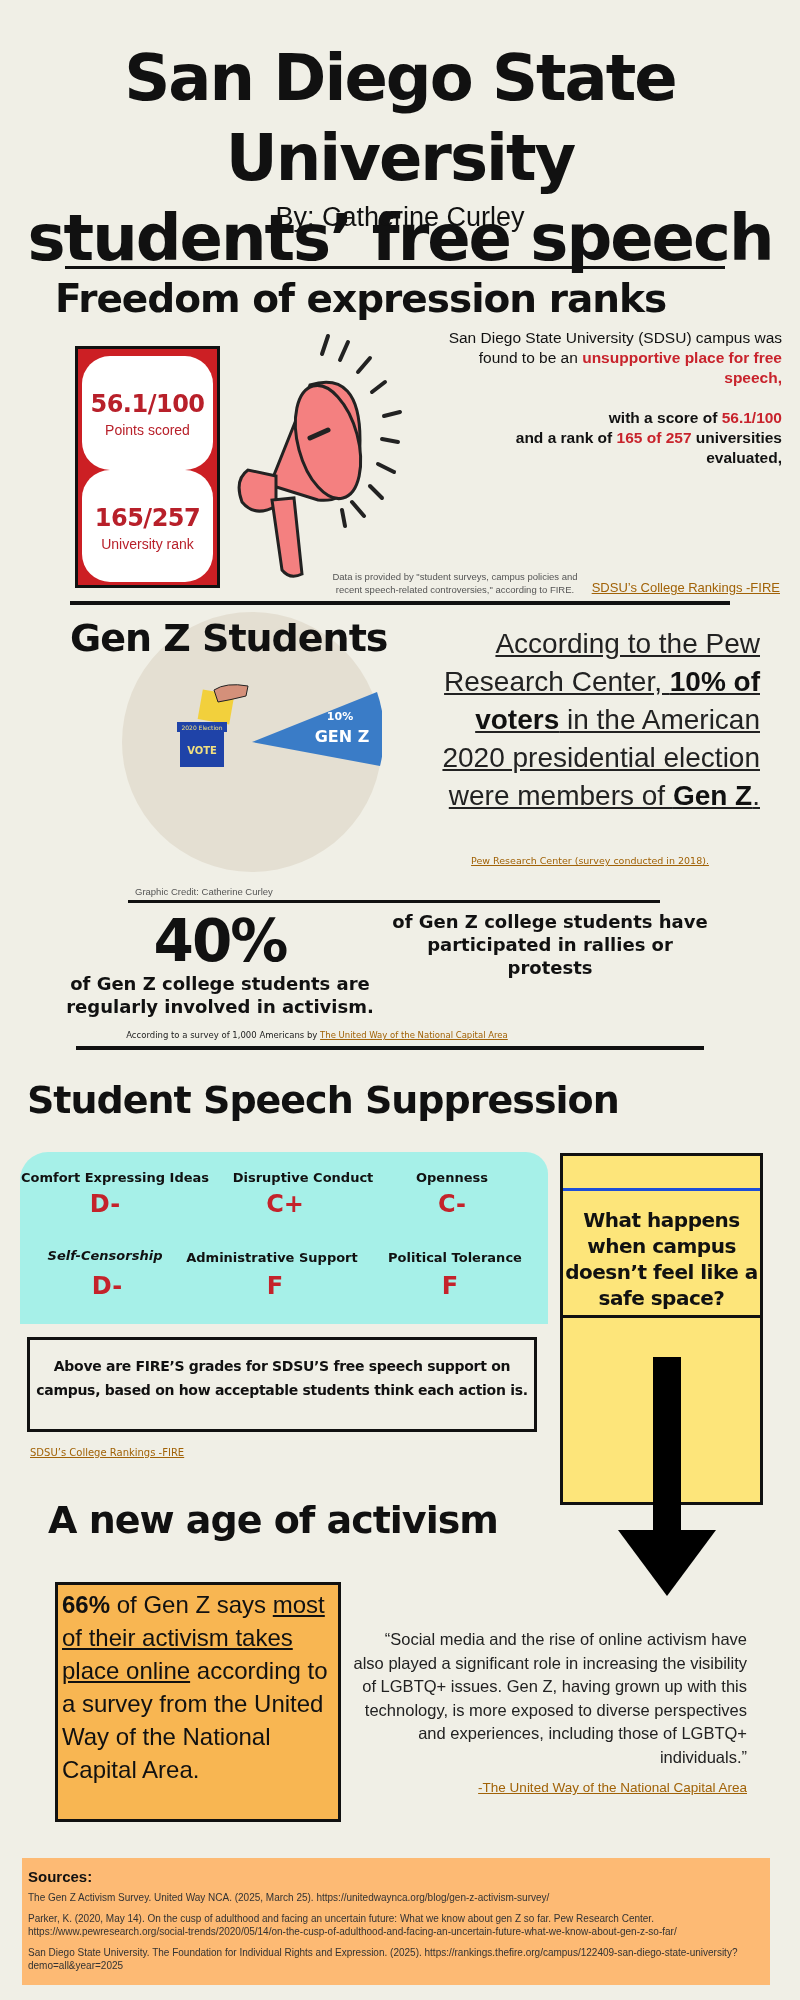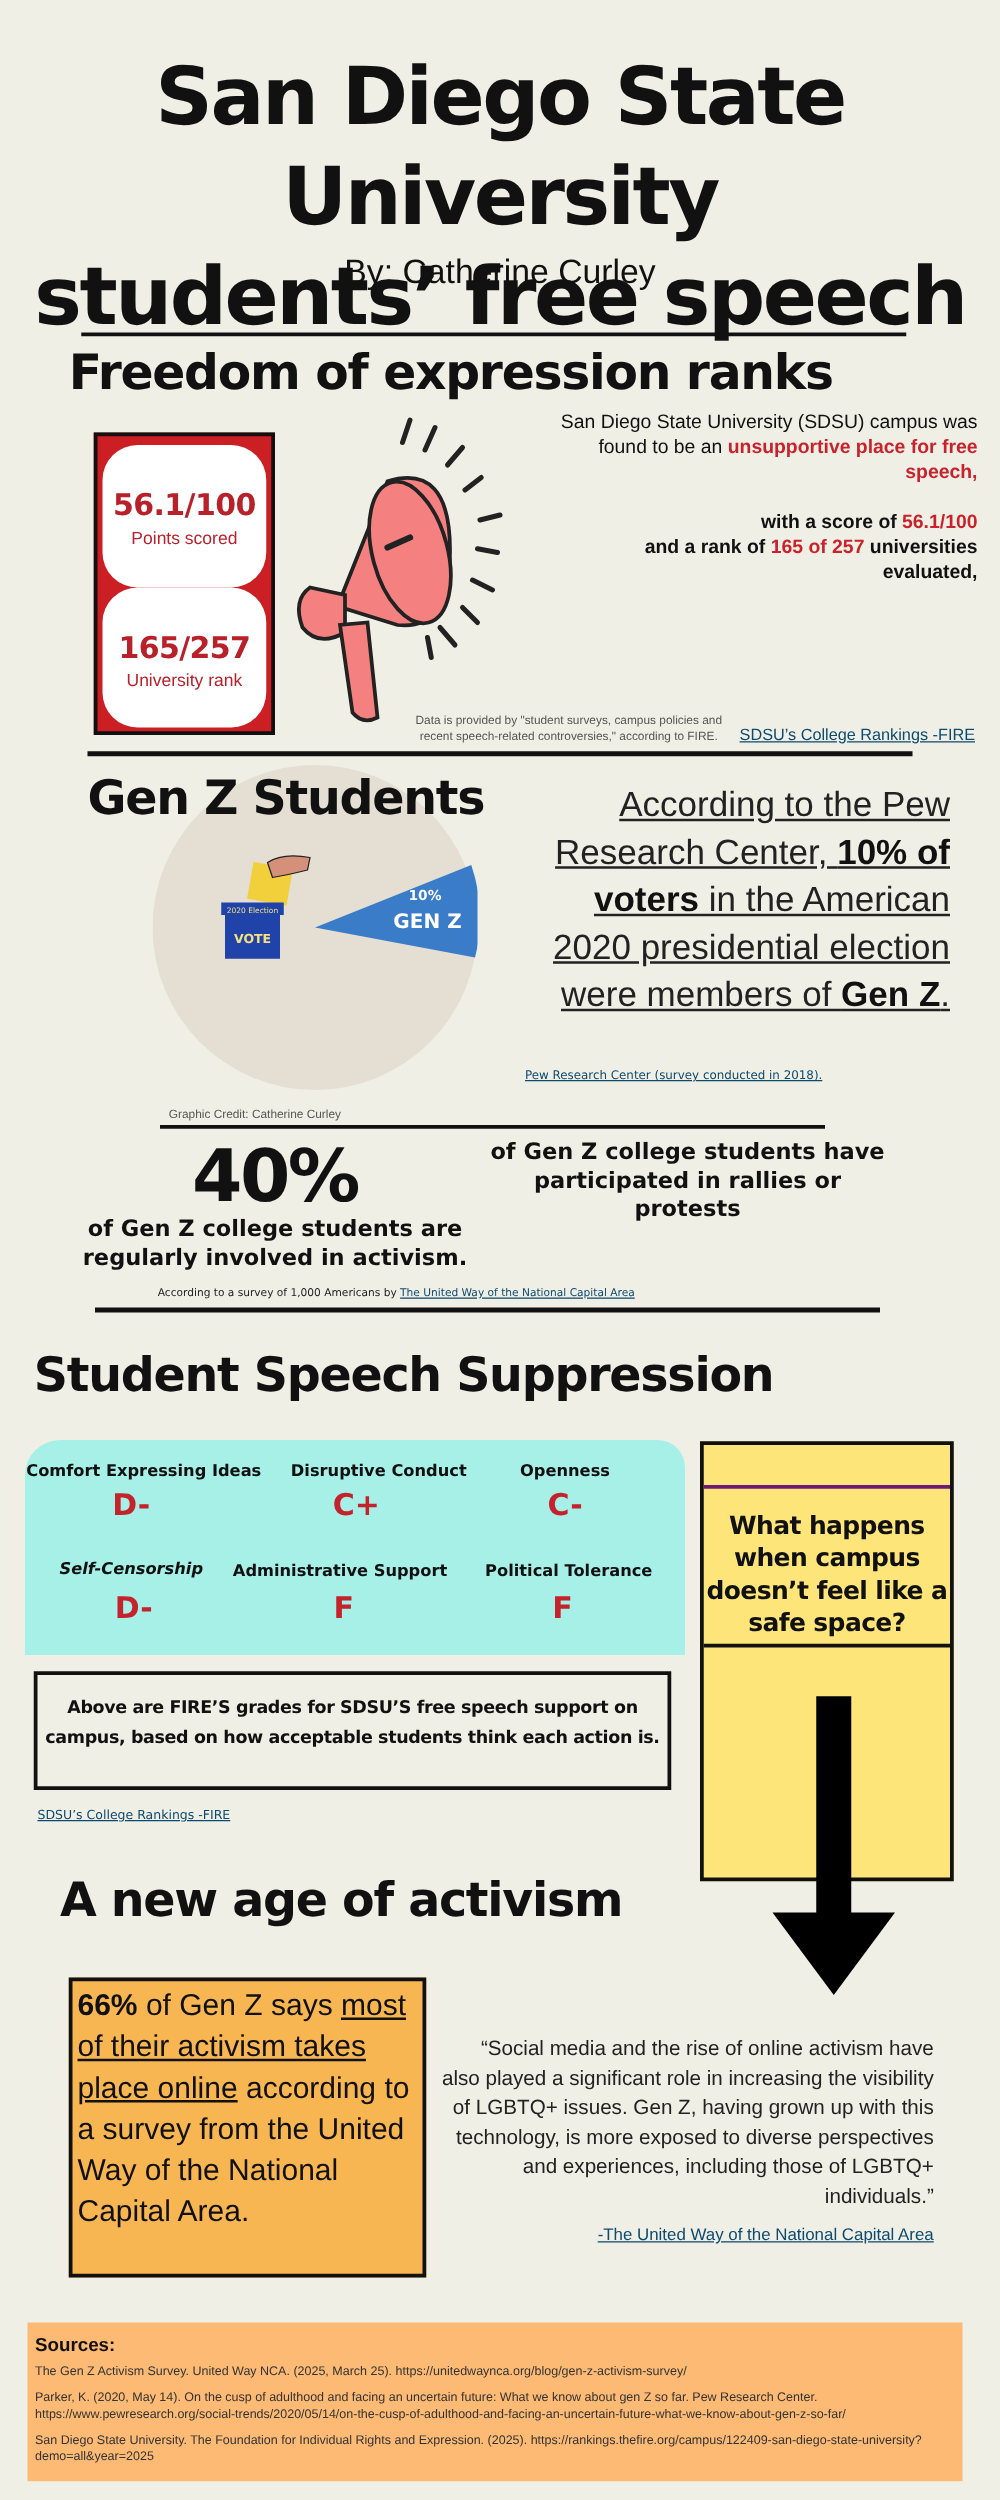--- a/index.html
+++ b/index.html
@@ -1,21 +1,21 @@
 <!DOCTYPE html>
 <html><head>
 <meta charset="utf-8">
 <style>
   * { box-sizing: border-box; margin: 0; padding: 0; }
   html, body { width: 800px; height: 2000px; background: #f0efe6; overflow: hidden; }
   body { position: relative; font-family: "DejaVu Sans", sans-serif; color: #111; }
   .abs { position: absolute; }
   .heavy { font-family: "DejaVu Sans", sans-serif; font-weight: 700; letter-spacing: -1px; }
   .light { font-family: "Liberation Sans", sans-serif; }
-  .ulink { text-decoration: underline; color: #0c4a6e; }
+  .ulink { text-decoration: underline; color: #a16207; }
   .rule { position: absolute; background: #111; }
 
   
   #title { left: 0; top: 38px; width: 800px; text-align: center; font-size: 64px; line-height: 80px; font-weight: 700; letter-spacing: -2px; }
   #byline { left: 0; top: 202px; width: 800px; text-align: center; font-size: 27px; font-family: "Liberation Sans", sans-serif; }
 
   
   #sec1-title { left: 55px; top: 276px; font-size: 39px; }
   #stats-box { left: 75px; top: 346px; width: 145px; height: 242px; background: #cc1f24; border: 3px solid #111; }
   .stat-card { position: absolute; left: 4px; width: 131px; background: #fff; border-radius: 28px; text-align: center; color: #b8202a; }
@@ -24,37 +24,37 @@
   #intro { right: 18px; top: 328px; width: 340px; text-align: right; font-size: 15.5px; line-height: 20px; font-family: "Liberation Sans", sans-serif; }
   #intro .red { color: #c8232c; font-weight: 700; }
   #data-note { left: 325px; top: 570px; width: 260px; text-align: center; font-size: 9.5px; color: #555; line-height: 13px; font-family: "Liberation Sans", sans-serif; }
   #fire-link1 { right: 20px; top: 580px; font-size: 13px; font-family: "Liberation Sans", sans-serif; }
 
   
   #sec2-title { left: 70px; top: 616px; font-size: 38px; z-index: 2; }
   #pie { left: 122px; top: 612px; width: 260px; height: 260px; }
   #pew-text { left: 420px; top: 625px; width: 340px; text-align: right; font-size: 28px; line-height: 38px; font-family: "Liberation Sans", sans-serif; font-weight: 300; color: #222; text-decoration: underline; }
   #pew-text b { font-weight: 700; color: #111; }
-  #pew-cite { left: 420px; top: 855px; width: 340px; text-align: left; font-size: 9.5px; }
+  #pew-cite { left: 420px; top: 855px; width: 340px; text-align: center; font-size: 9.5px; }
   #graphic-credit { left: 135px; top: 886px; font-size: 9.5px; color: #555; font-family: "Liberation Sans", sans-serif; }
 
   .pct { text-align: center; font-size: 58px; font-weight: 700; letter-spacing: -2px; line-height: 62px; }
   .pct-desc { text-align: center; font-size: 18px; font-weight: 700; line-height: 23px; }
   #survey-note { left: 0; top: 1030px; width: 634px; text-align: center; font-size: 8.5px; color: #222; }
 
   
   #sec3-title { left: 27px; top: 1078px; font-size: 38px; }
   #grades-panel { left: 20px; top: 1152px; width: 528px; height: 172px; background: #a6f0e8; border-radius: 28px 22px 0 0; }
   .grade-label { position: absolute; font-size: 13px; font-weight: 700; text-align: center; width: 190px; }
   .grade-val { position: absolute; font-size: 24px; font-weight: 700; color: #c4232b; text-align: center; width: 190px; }
   #fire-box { left: 27px; top: 1337px; width: 510px; height: 95px; border: 3px solid #111; text-align: center; font-size: 14px; font-weight: 700; line-height: 24px; padding-top: 14px; letter-spacing: -0.3px; }
   #fire-link2 { left: 30px; top: 1447px; font-size: 10px; }
 
   #safe-col { left: 560px; top: 1153px; width: 203px; height: 352px; background: #fde57a; border: 3px solid #111; }
-  #safe-mid { position: absolute; left: 0; top: 32px; width: 197px; height: 130px; border-top: 3px solid #701a75; border-bottom: 3px solid #111; text-align: center; font-size: 20px; font-weight: 700; line-height: 26px; padding-top: 16px; letter-spacing: -0.5px; }
+  #safe-mid { position: absolute; left: 0; top: 32px; width: 197px; height: 130px; border-top: 3px solid #1d4ed8; border-bottom: 3px solid #111; text-align: center; font-size: 20px; font-weight: 700; line-height: 26px; padding-top: 16px; letter-spacing: -0.5px; }
   #arrow-shaft { left: 653px; top: 1357px; width: 28px; height: 175px; background: #000; }
   #arrow-head { left: 618px; top: 1530px; width: 0; height: 0; border-left: 49px solid transparent; border-right: 49px solid transparent; border-top: 66px solid #000; }
 
   
   #sec4-title { left: 48px; top: 1498px; font-size: 38px; }
   #stat66 { left: 55px; top: 1582px; width: 286px; height: 240px; background: #f8b652; border: 3px solid #111; font-size: 24px; line-height: 33px; padding: 3px 4px 0 4px; font-family: "Liberation Sans", sans-serif; }
   #stat66 b { font-weight: 700; }
   #stat66 u { text-decoration: underline; }
   #quote { left: 352px; top: 1628px; width: 395px; text-align: right; font-size: 16.5px; line-height: 23.5px; font-family: "Liberation Sans", sans-serif; color: #222; }
   #quote-cite { right: 53px; top: 1780px; font-size: 13.5px; }

